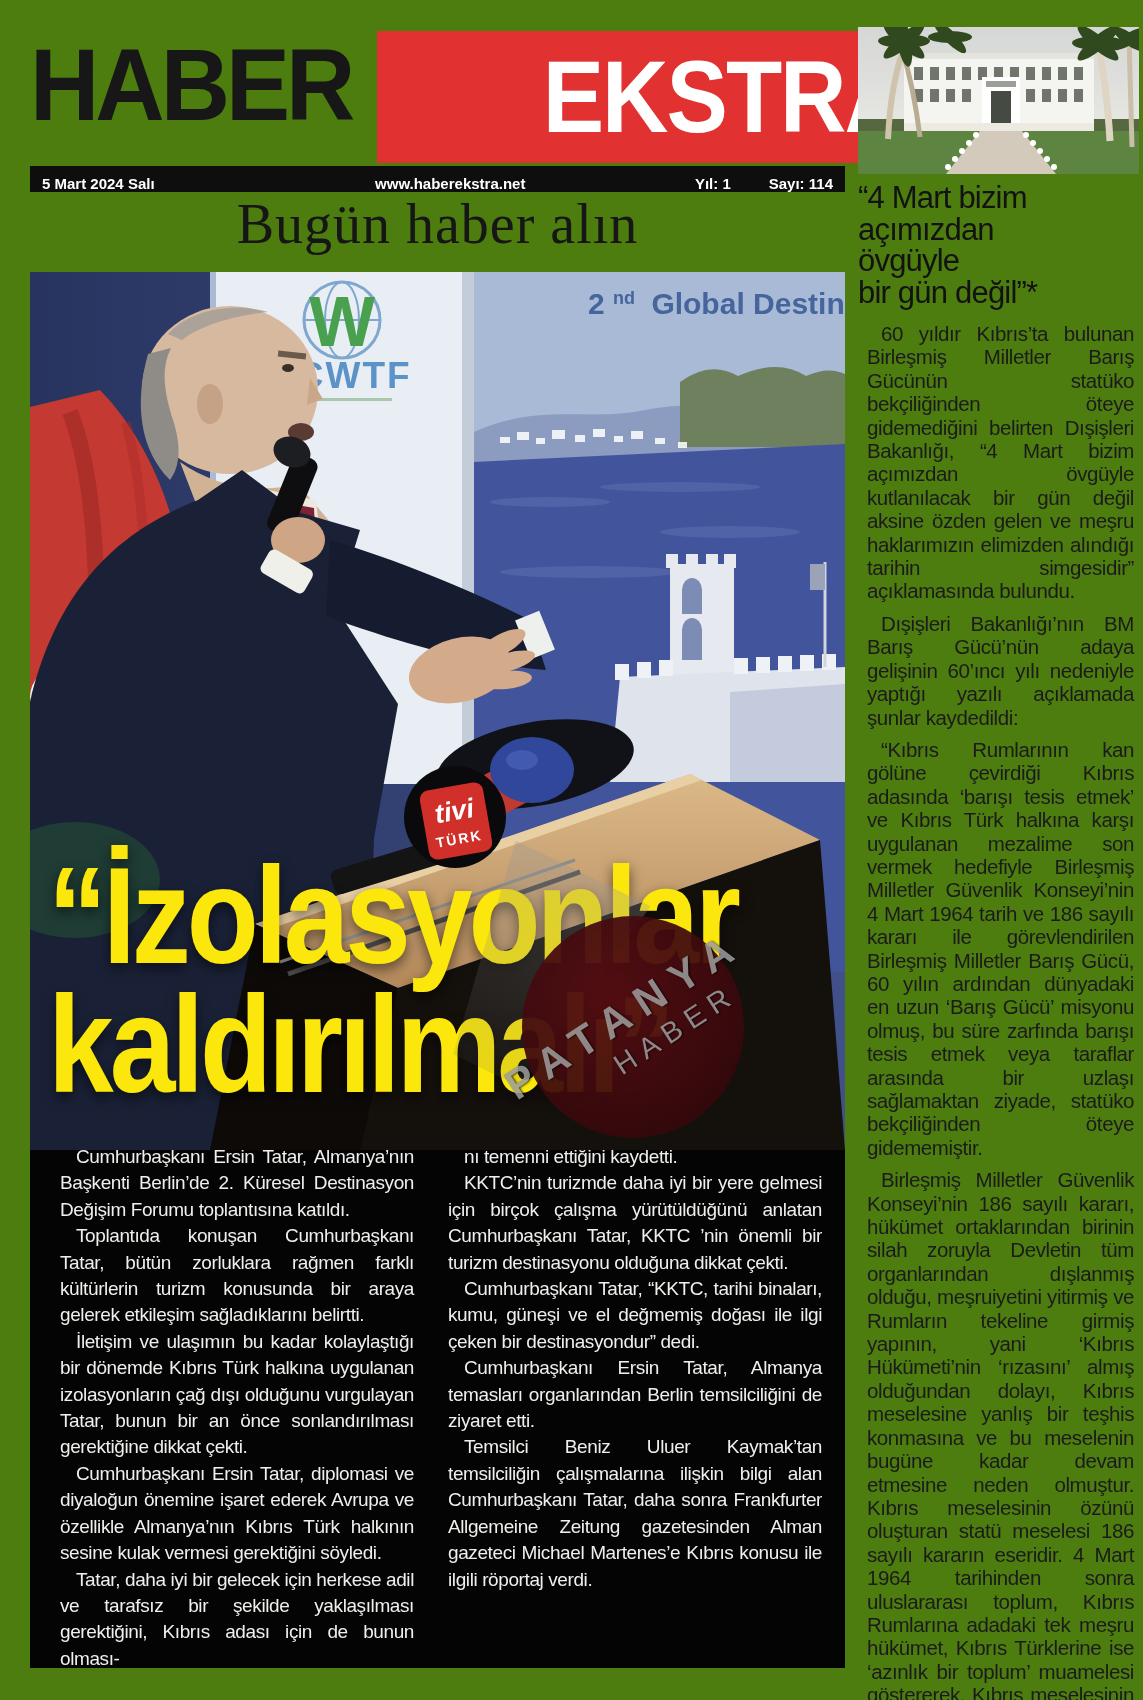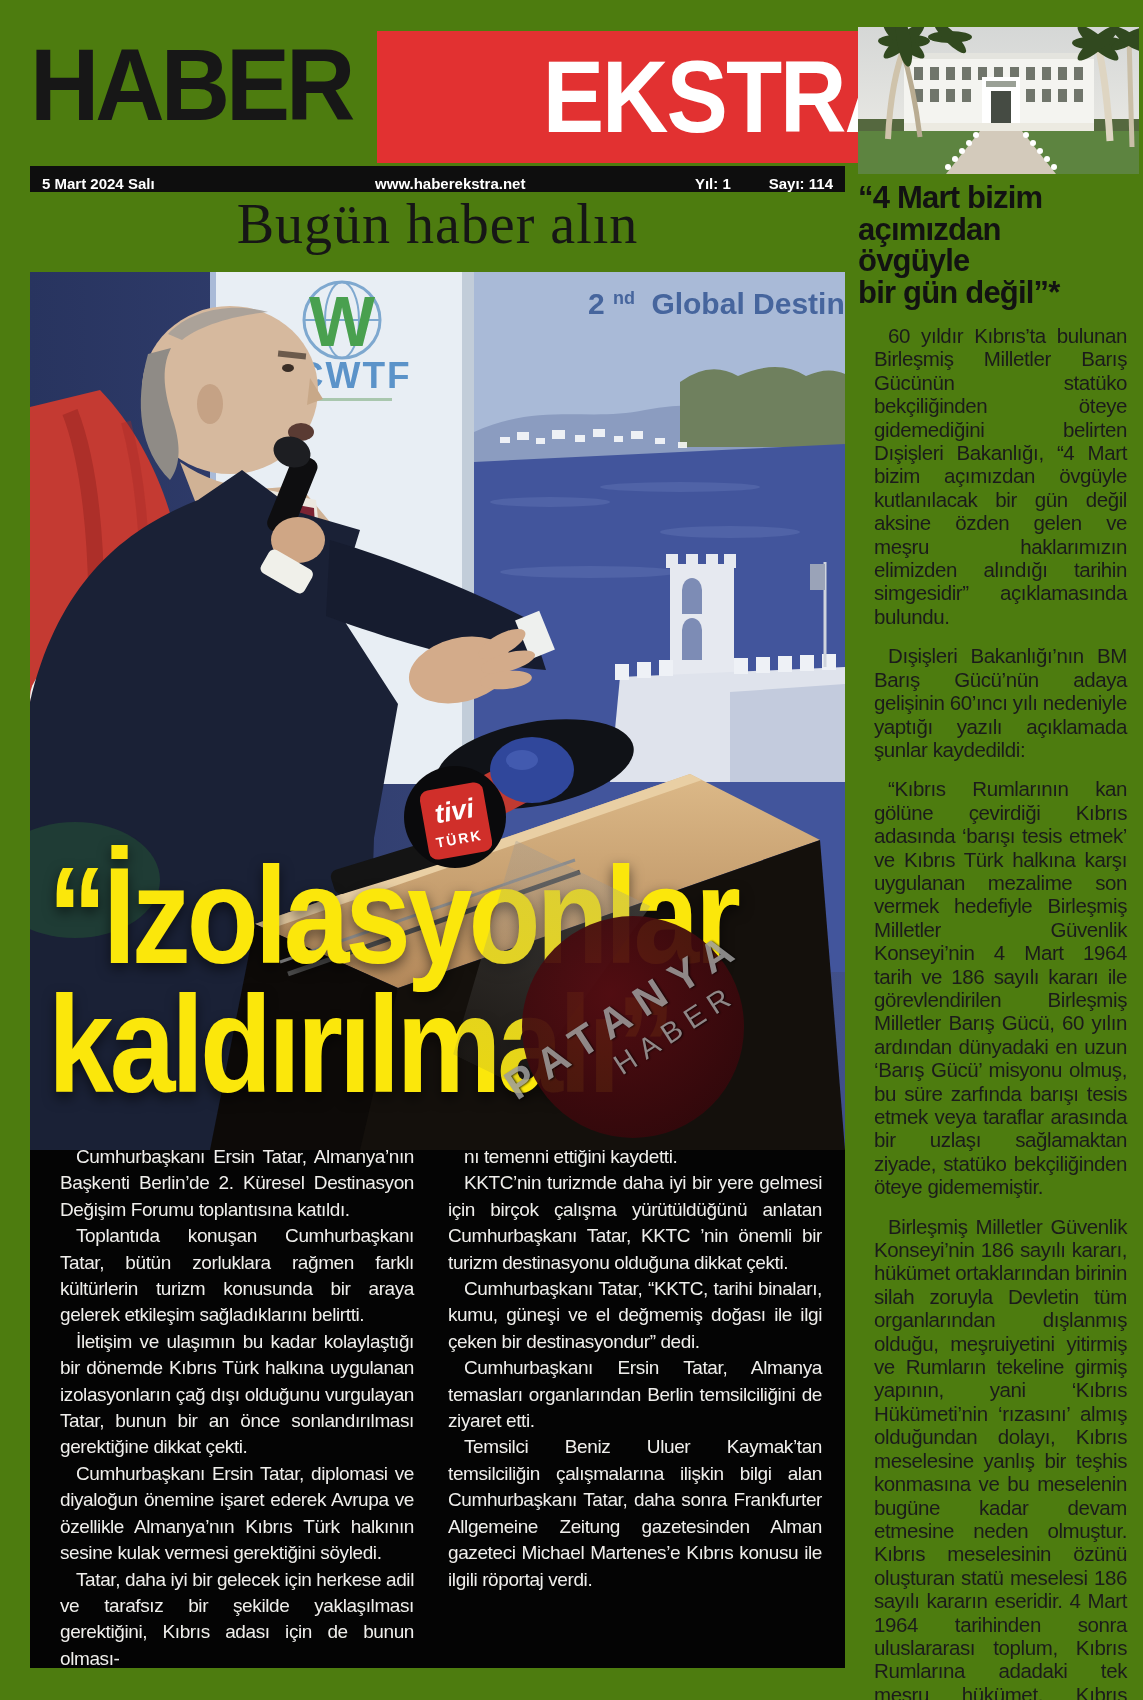--- a/index.html
+++ b/index.html
@@ -50,25 +50,25 @@
 
   .lb-article{position:absolute;left:30px;top:872px;width:762px;display:flex;gap:34px;
         color:#f0efec;font-size:19px;line-height:26.4px;text-align:justify;letter-spacing:-0.4px;}
   .lb-article .colA{width:354px;}
   .lb-article .colB{width:374px;}
   .lb-article p{margin:0;text-indent:16px;}
 
   
   .building-photo{left:858px;top:27px;}
   .right-col{left:858px;top:182px;width:285px;}
-  .r-headline{font-size:31px;font-weight:700;line-height:31.5px;color:#121212;
+  .r-headline{font-size:31px;font-weight:400;line-height:31.5px;color:#121212;
         letter-spacing:-0.8px;white-space:nowrap;}
   .r-body{margin-top:14px;font-size:20.5px;line-height:23.4px;text-align:justify;
         color:#1b1b1b;letter-spacing:-0.4px;}
-  .r-body p{margin:16px;text-indent:14px;}
+  .r-body p{margin:9px;text-indent:14px;}
 </style>
 </head>
 <body>
 
 <div class="page">
 
   <div class="abs haber-title">HABER</div>
   <div class="abs red-box">
     <span>EKSTRA</span>
   </div>

